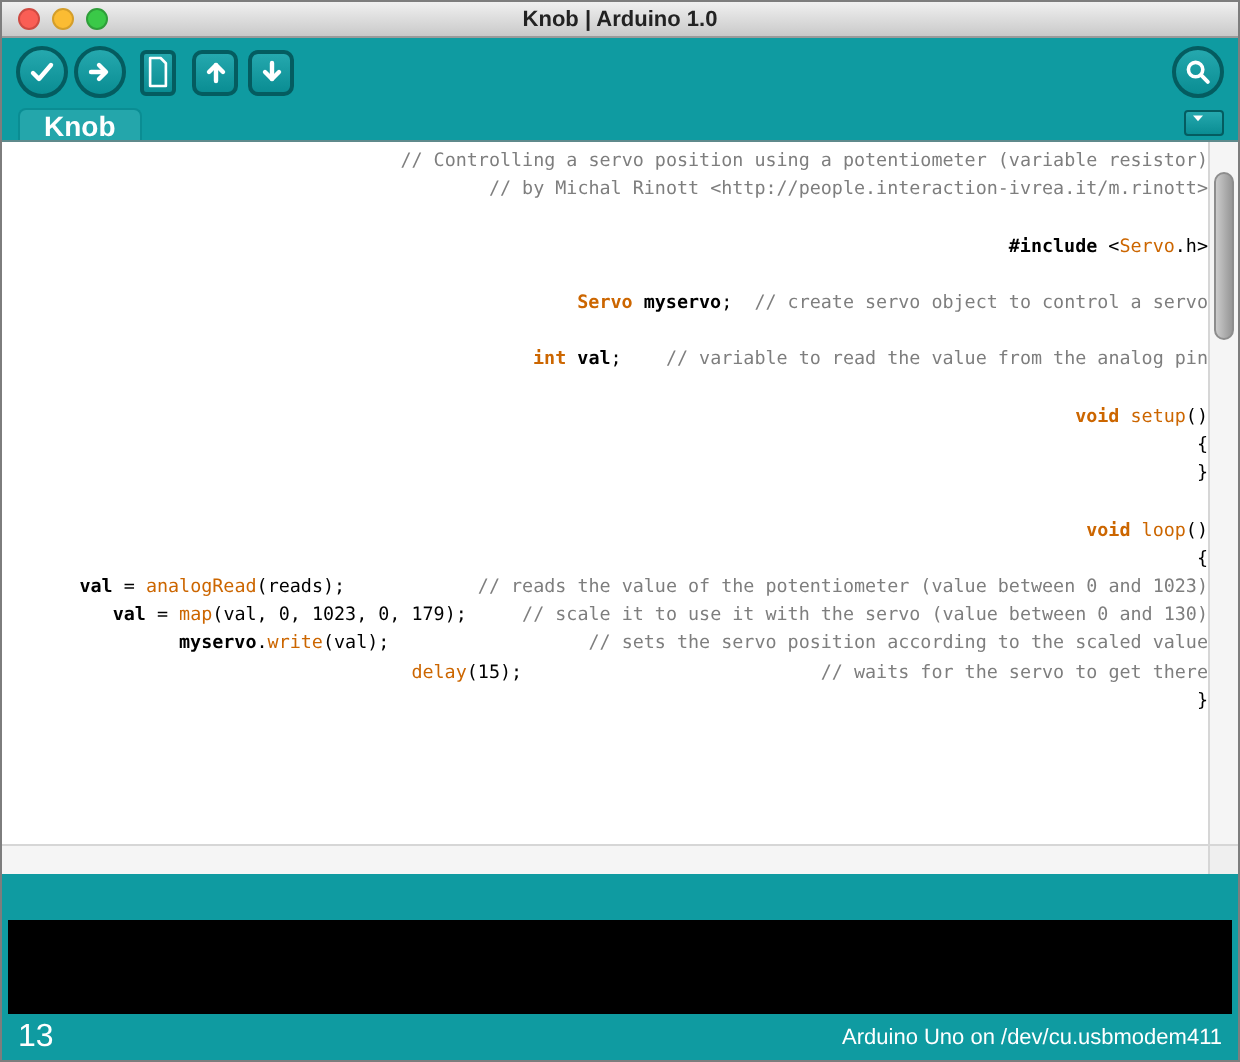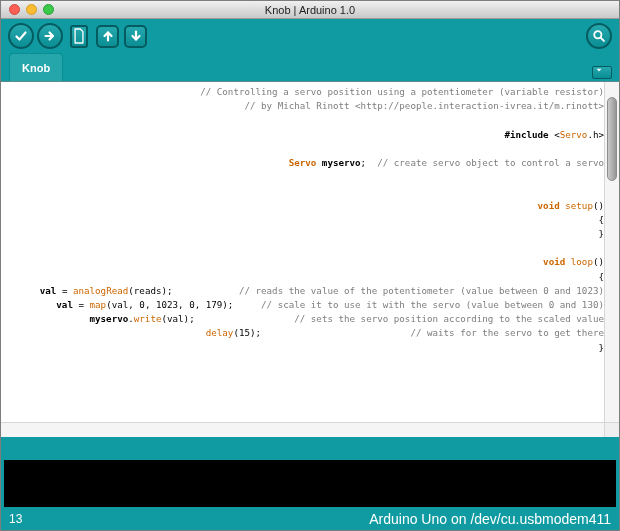--- a/index.html
+++ b/index.html
@@ -9,40 +9,40 @@
 
   
   .titlebar { flex:0 0 18px; background:linear-gradient(180deg,#F0F0F0,#C9C9C9);
               border-bottom:1px solid #9a9a9a; position:relative;
               display:flex; align-items:center; justify-content:center; }
   .traffic-lights { position:absolute; left:8px; top:0; height:100%; display:flex; align-items:center; gap:6px; }
   .tl { width:11px; height:11px; border-radius:50%; display:inline-block; cursor:pointer; }
   .tl.red    { background:var(--traffic-red,#FA5E55);    border:1px solid #cf4a42; }
   .tl.yellow { background:var(--traffic-yellow,#FBBC33); border:1px solid #d49e2a; }
   .tl.green  { background:var(--traffic-green,#3AC948);  border:1px solid #2f9e3a; }
-  .title { font-size:11px; font-weight:normal; color:#222; }
+  .title { font-size:11px; font-weight:bold; color:#222; }
 
   
   .toolbar { flex:0 0 34px; display:flex; align-items:center; justify-content:space-between; padding:0 7px; }
   .toolbar-left, .toolbar-right { display:flex; align-items:center; gap:3px; }
   .tbtn { display:flex; align-items:center; justify-content:center; cursor:pointer;
           background:linear-gradient(180deg,#25A8AE,#0A8D93);
           border:2px solid var(--teal-dark,#045C60); }
   .shape-circle { width:26px; height:26px; border-radius:50%; }
   .shape-page   { width:18px; height:23px; border-radius:3px; margin:0 4px; }
   .shape-square { width:23px; height:23px; border-radius:5px; margin:0 1px; }
   .ticon { width:16px; height:16px; display:block; }
   .ticon svg { width:100%; height:100%; display:block; }
   .shape-page .ticon { width:14px; height:18px; }
 
   
   .tabbar { flex:0 0 17px; display:flex; align-items:flex-end; justify-content:space-between; padding:0 7px 0 8px; }
   .tabs { display:flex; align-items:flex-end; height:100%; }
-  .tab { height:28px; padding:0 12px; display:flex; align-items:center; border-radius:4px 4px 0 0;
-         font-size:11px; font-weight:bold; color:#fff; cursor:pointer; }
+  .tab { height:16px; padding:0 12px; display:flex; align-items:center; border-radius:4px 4px 0 0;
+         font-size:14px; font-weight:bold; color:#fff; cursor:pointer; }
   .tab.active { background:var(--tab-active,#24A6AB); border:1px solid #0A8D93; border-bottom:none; }
   .tab-menu { height:13px; width:20px; margin-bottom:2px; padding:0;
               background:linear-gradient(180deg,#25A8AE,#0A8D93);
               border:1px solid var(--teal-dark,#045C60); border-radius:2px;
               display:flex; align-items:center; justify-content:center; cursor:pointer; }
   .tab-menu svg { width:10px; height:10px; display:block; }
 
   
   .editor { flex:1 1 auto; position:relative; background:var(--editor-bg,#FFFFFF);
             border-top:1px solid #5f8a8c; overflow:hidden; }
@@ -63,22 +63,22 @@
   .hscroll { position:absolute; left:0; right:15px; bottom:0; height:15px;
              background:#F5F5F5; border-top:1px solid #D6D6D6; cursor:default; }
   .scroll-corner { position:absolute; right:0; bottom:0; width:15px; height:15px;
                    background:#EFEFEF; border-top:1px solid #D6D6D6; border-left:1px solid #D6D6D6; }
 
   
   .message-strip { flex:0 0 23px; }
   .console { flex:0 0 47px; background:var(--console-bg,#000000); margin:0 3px; }
   .statusbar { flex:0 0 23px; display:flex; align-items:center; justify-content:space-between;
                padding:0 8px; color:var(--status-text,#FFFFFF); }
-  .line-no { font-size:12px; }
-  .board { font-size:14px; }
+  .line-no { font-size:16px; }
+  .board { font-size:11px; }
 </style>
 </head>
 <body>
 
 <div class="window">
 
   <div class="titlebar">
     <div class="traffic-lights">
       <span class="tl red"></span>
       <span class="tl yellow"></span>
@@ -155,20 +155,21 @@
 
   <div class="editor">
     <div class="code">
         <div class="code-line"><span class="seg-c">// Controlling a servo position using a potentiometer (variable resistor)</span></div>
         <div class="code-line"><span class="seg-c">// by Michal Rinott &lt;http://people.interaction-ivrea.it/m.rinott&gt;</span></div>
         <div class="code-line"></div>
         <div class="code-line"><span class="seg-b">#include</span><span class="seg-p"> &lt;</span><span class="seg-f">Servo</span><span class="seg-p">.h&gt;</span></div>
         <div class="code-line"></div>
         <div class="code-line"><span class="seg-k">Servo</span><span class="seg-p"> </span><span class="seg-b">myservo</span><span class="seg-p">;  </span><span class="seg-c">// create servo object to control a servo</span></div>
         <div class="code-line"></div>
+        <div class="code-line"><span class="seg-k">int</span><span class="seg-p"> </span><span class="seg-b">val</span><span class="seg-p">;    </span><span class="seg-c">// variable to read the value from the analog pin</span></div>
         <div class="code-line"></div>
         <div class="code-line"><span class="seg-k">void</span><span class="seg-p"> </span><span class="seg-f">setup</span><span class="seg-p">()</span></div>
         <div class="code-line"><span class="seg-p">{</span></div>
         <div class="code-line"><span class="seg-p">}</span></div>
         <div class="code-line"></div>
         <div class="code-line"><span class="seg-k">void</span><span class="seg-p"> </span><span class="seg-f">loop</span><span class="seg-p">()</span></div>
         <div class="code-line"><span class="seg-p">{</span></div>
         <div class="code-line"><span class="seg-p">  </span><span class="seg-b">val</span><span class="seg-p"> = </span><span class="seg-f">analogRead</span><span class="seg-p">(reads);            </span><span class="seg-c">// reads the value of the potentiometer (value between 0 and 1023)</span></div>
         <div class="code-line"><span class="seg-p">  </span><span class="seg-b">val</span><span class="seg-p"> = </span><span class="seg-f">map</span><span class="seg-p">(val, 0, 1023, 0, 179);     </span><span class="seg-c">// scale it to use it with the servo (value between 0 and 130)</span></div>
         <div class="code-line"><span class="seg-p">  </span><span class="seg-b">myservo</span><span class="seg-p">.</span><span class="seg-f">write</span><span class="seg-p">(val);                  </span><span class="seg-c">// sets the servo position according to the scaled value</span></div>

